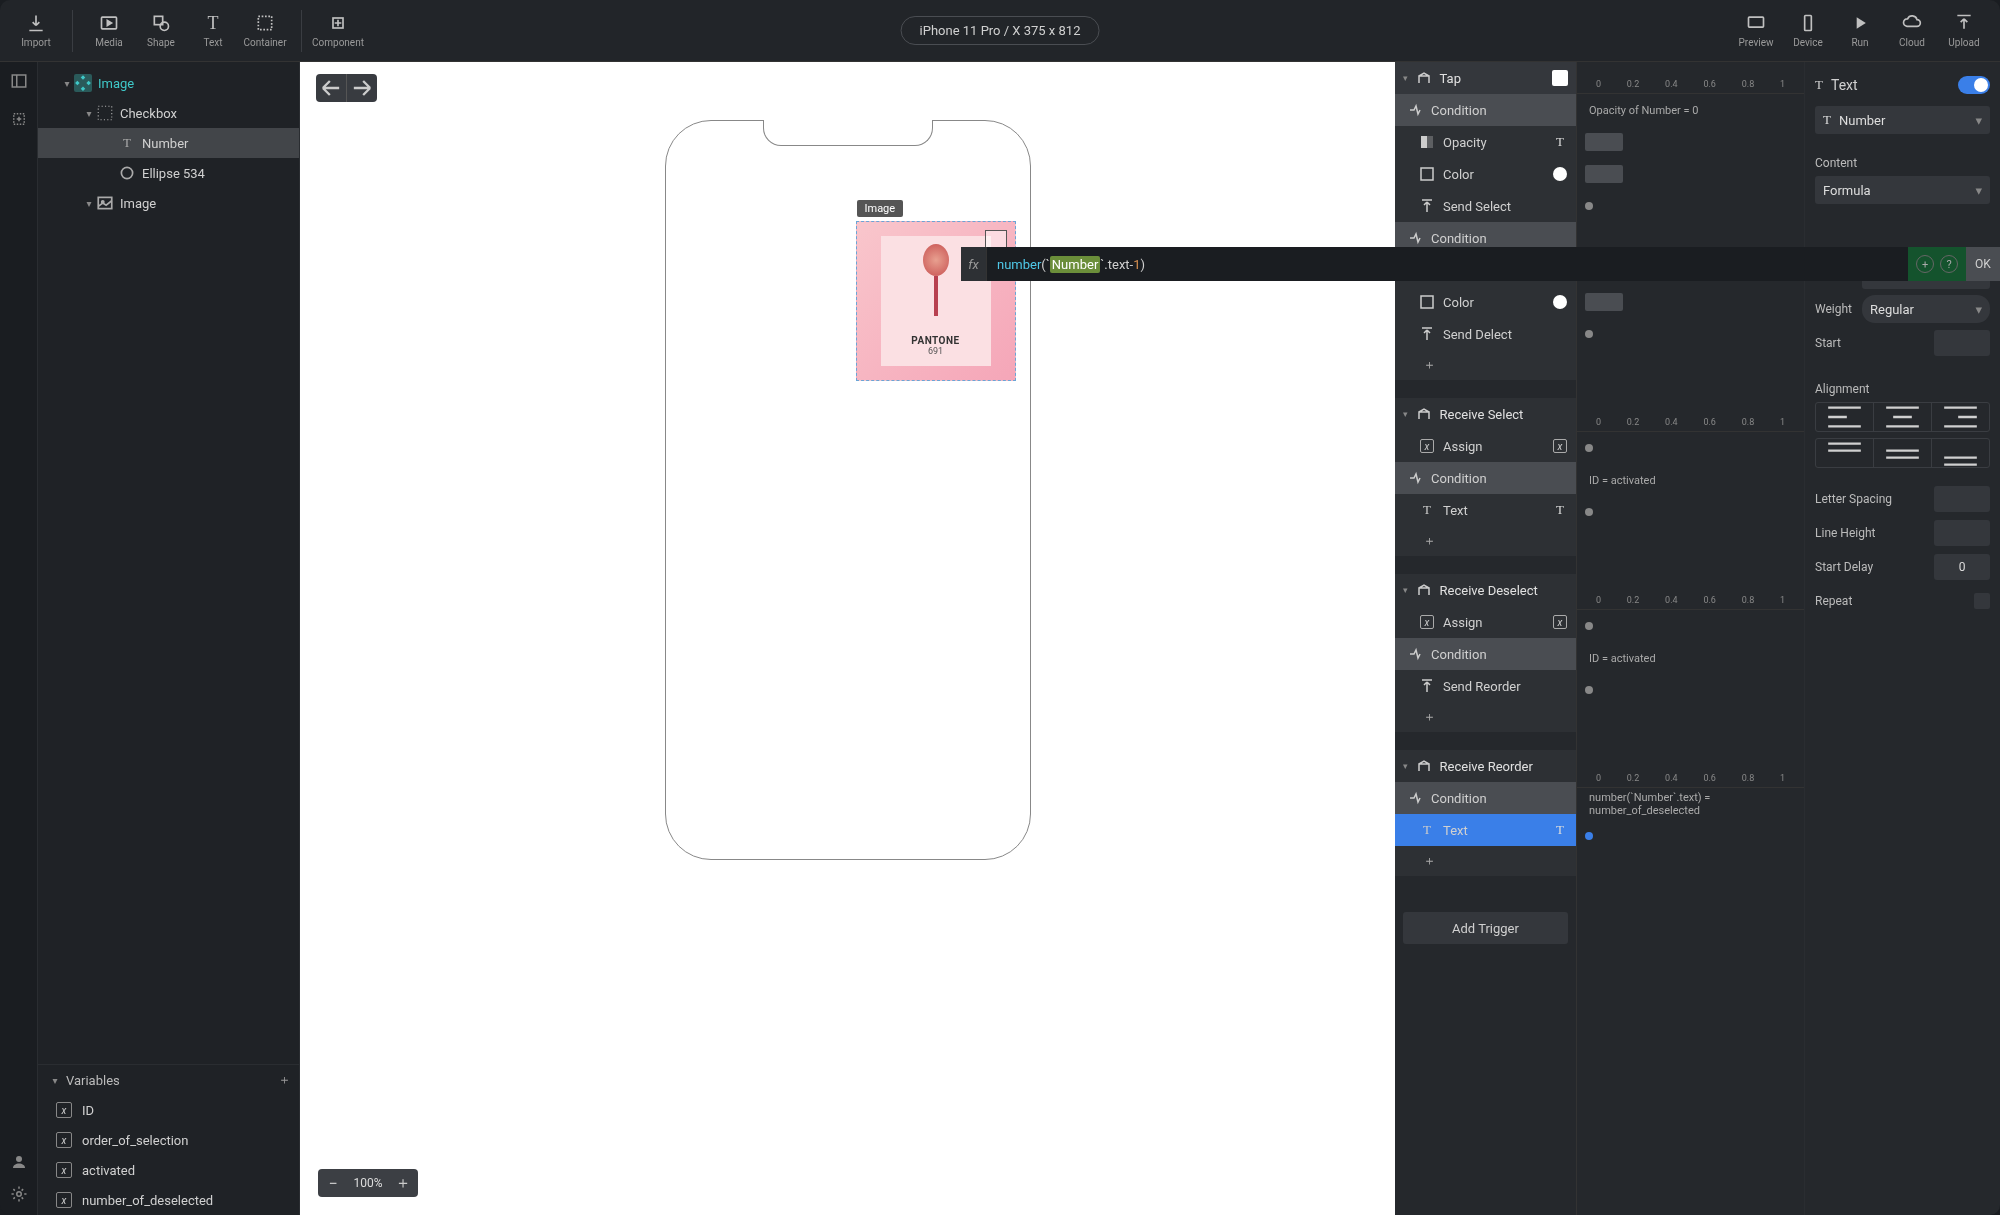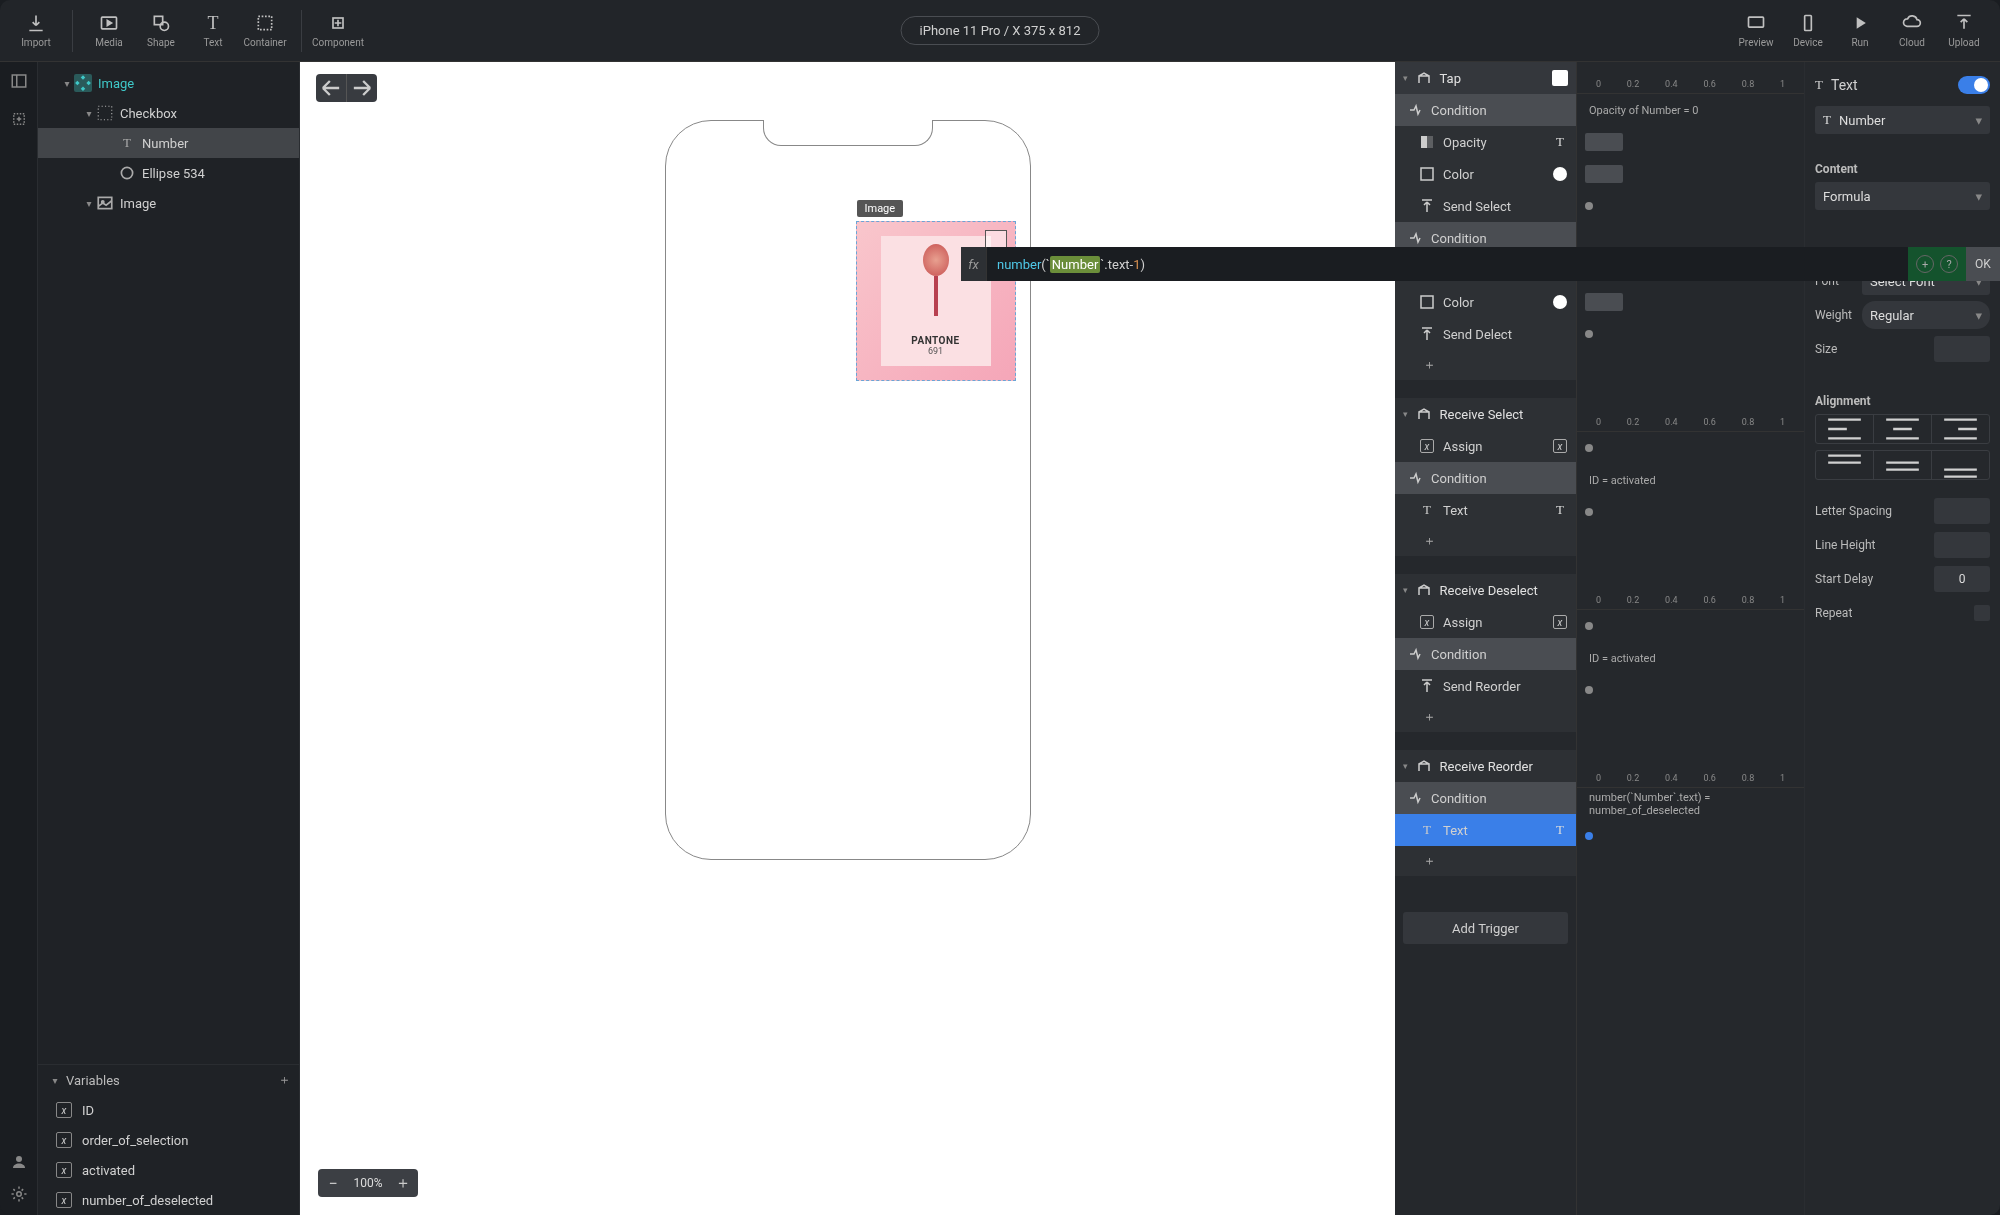--- a/index.html
+++ b/index.html
@@ -97,21 +97,21 @@
 .tl-text { font-size:11px; color:#aaa; padding-left:4px; }
 .tl-spacer { height:18px; }
 
 
 .inspector { width: 195px; background: #25282c; overflow:auto; padding: 8px 10px; }
 .insp-block-head { display:flex; align-items:center; height:30px; gap:8px; }
 .insp-toggle { margin-left:auto; width:32px; height:18px; background:#3a7fe8; border-radius:10px; position:relative; cursor:pointer; }
 .insp-toggle::after { content:''; position:absolute; right:2px; top:2px; width:14px; height:14px; background:#fff; border-radius:50%; }
 .insp-select { width:100%; height:28px; background:#34373c; border:none; color:#ddd; border-radius:3px; padding:0 8px; display:flex; align-items:center; gap:8px; cursor:pointer; margin-top:6px; position:relative; }
 .insp-select::after { content:'▾'; position:absolute; right:8px; color:#888; }
-.insp-section-label { font-size:12px; color:#bbb; margin-top:28px; margin-bottom:6px;font-weight:bold; }
+.insp-section-label { font-size:12px; color:#bbb; margin-top:22px; margin-bottom:6px; }
 .insp-row { display:flex; align-items:center; height:34px; gap:8px; }
 .insp-row label { font-size:12px; color:#bbb; flex:1; }
 .insp-input { width:56px; height:26px; background:#34373c; border:none; color:#ddd; border-radius:3px; padding:0 6px; font-size:12px; text-align:center; }
 .align-grid { display:flex; gap:0; border:1px solid #3a3d42; border-radius:3px; overflow:hidden; width:100%; }
 .align-cell { flex:1; height:28px; display:flex; align-items:center; justify-content:center; cursor:pointer; border-right:1px solid #3a3d42; }
 .align-cell:last-child { border-right:none; }
 .insp-checkbox { width:16px; height:16px; background:#34373c; border-radius:2px; }
 
 
 .formula-bar { position:absolute; top:247px; left:961px; right:0; height:34px; background:#14532d; display:flex; align-items:center; z-index:10; }
@@ -678,21 +678,21 @@
             <span>Select Font</span>
           </div>
       </div>
       <div class="insp-row">
         <label>Weight</label>
         <div class="insp-select" style="width:128px; margin-top:0;border-radius:13px;">
             <span>Regular</span>
           </div>
       </div>
       <div class="insp-row">
-        <label>Size</label>
+        <label>Start</label>
         <input class="insp-input" style="">
       </div>
 
       <div class="insp-section-label">Alignment</div>
       <div class="align-grid">
         <div class="align-cell">
             <svg width="16" height="12" viewBox="0 0 16 12" stroke="currentColor">
               <path d="M1 2h14M1 6h8M1 10h14"></path>
             </svg>
           </div>

